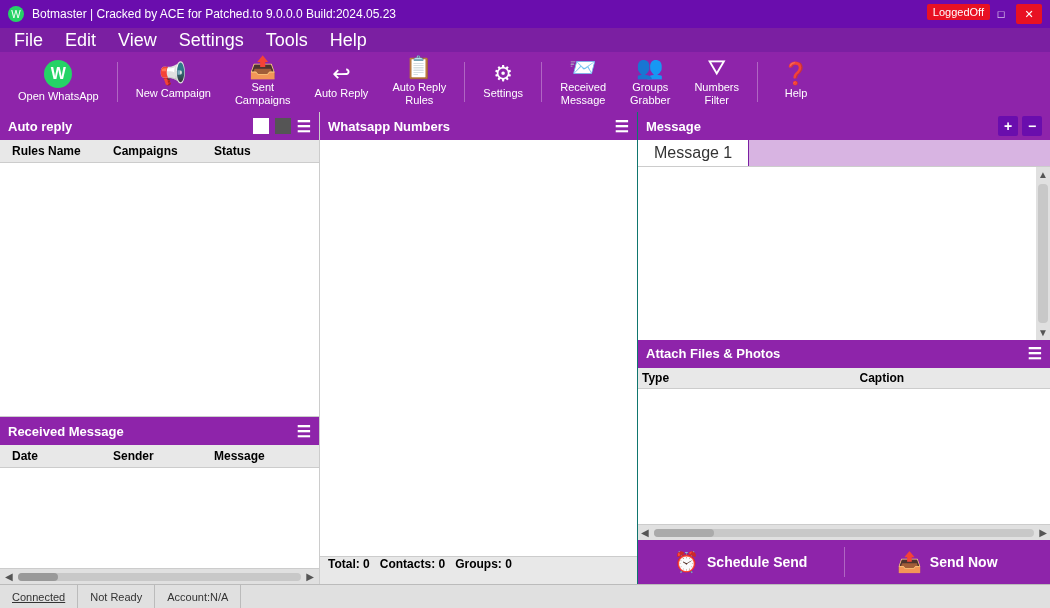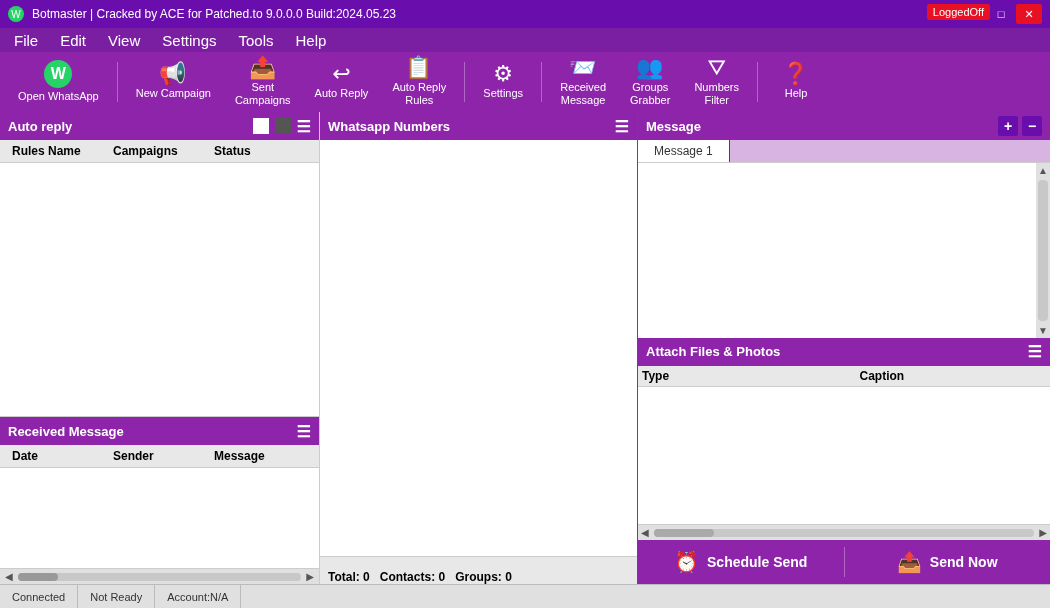--- a/index.html
+++ b/index.html
@@ -40,21 +40,21 @@
       color: white;
       height: 24px;
       display: flex;
       align-items: center;
       padding: 0 4px;
       gap: 2px;
     }
     .menu-item {
       padding: 2px 10px;
       cursor: pointer;
-      font-size: 15px;
+      font-size: 18px;
       color: white;
       border-radius: 2px;
     }
 
     
     #toolbar {
       background: #8e24aa;
       height: 60px;
       display: flex;
       align-items: center;
@@ -154,21 +154,21 @@
       width: 318px;
       display: flex;
       flex-direction: column;
       border-right: 1px solid #0f766e;
     }
     .middle-body { flex: 1; background: white; overflow: auto; }
     #middle-footer {
       height: 28px;
       background: #e8e8e8;
       display: flex;
-      align-items: flex-end;
+      align-items: flex-start;
       padding: 0 8px;
       font-size: 12px;
       border-top: 1px solid #ccc;
       gap: 10px;
     }
     #middle-footer span { font-weight: 600; }
 
     
     #right-panel {
       flex: 1;
@@ -191,21 +191,21 @@
 
     
     #message-tabs {
       background: #d8b4e2;
       display: flex;
       border-bottom: 1px solid #ccc;
     }
     .msg-tab {
       padding: 4px 16px;
       cursor: pointer;
-      font-size: 12px;
+      font-size: 16px;
       background: #9c27b0;
       color: white;
       border-right: 1px solid #7b1fa2;
     }
     .msg-tab.active { background: white; color: #333; }
 
     
     #message-text-area {
       flex: 1;
       background: white;
@@ -325,21 +325,21 @@
       border-top: 1px solid #bbb;
     }
     .status-item {
       padding: 2px 12px;
       font-size: 11px;
       border-right: 1px solid #bbb;
       height: 100%;
       display: flex;
       align-items: center;
     }
-    .status-item.connected { color: #333; }
+    .status-item.connected { color: #333; text-decoration: underline; }
     .status-item.not-ready { color: #333; }
     .status-item.account { color: #333; }
 
     
     .wa-icon-circle {
       width: 28px; height: 28px; background: #25D366; border-radius: 50%;
       display: flex; align-items: center; justify-content: center;
       color: white; font-size: 16px; font-weight: bold;
     }
     

